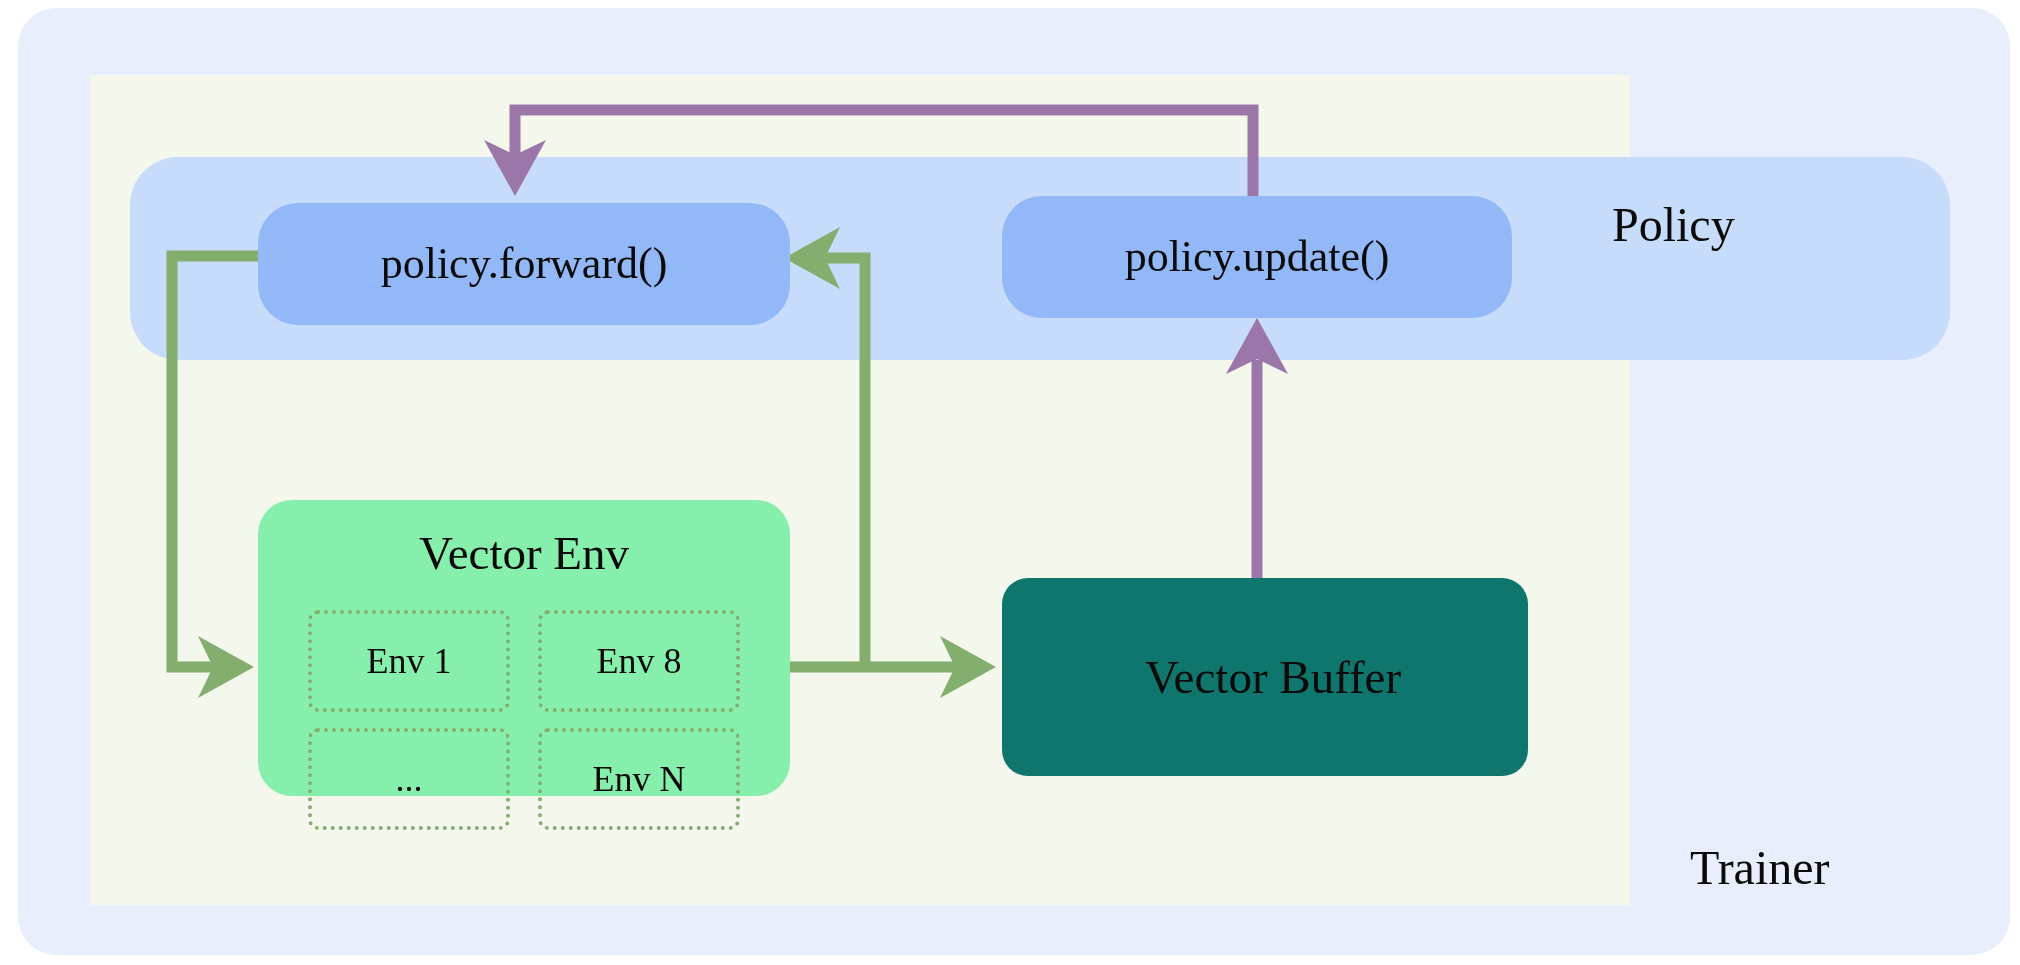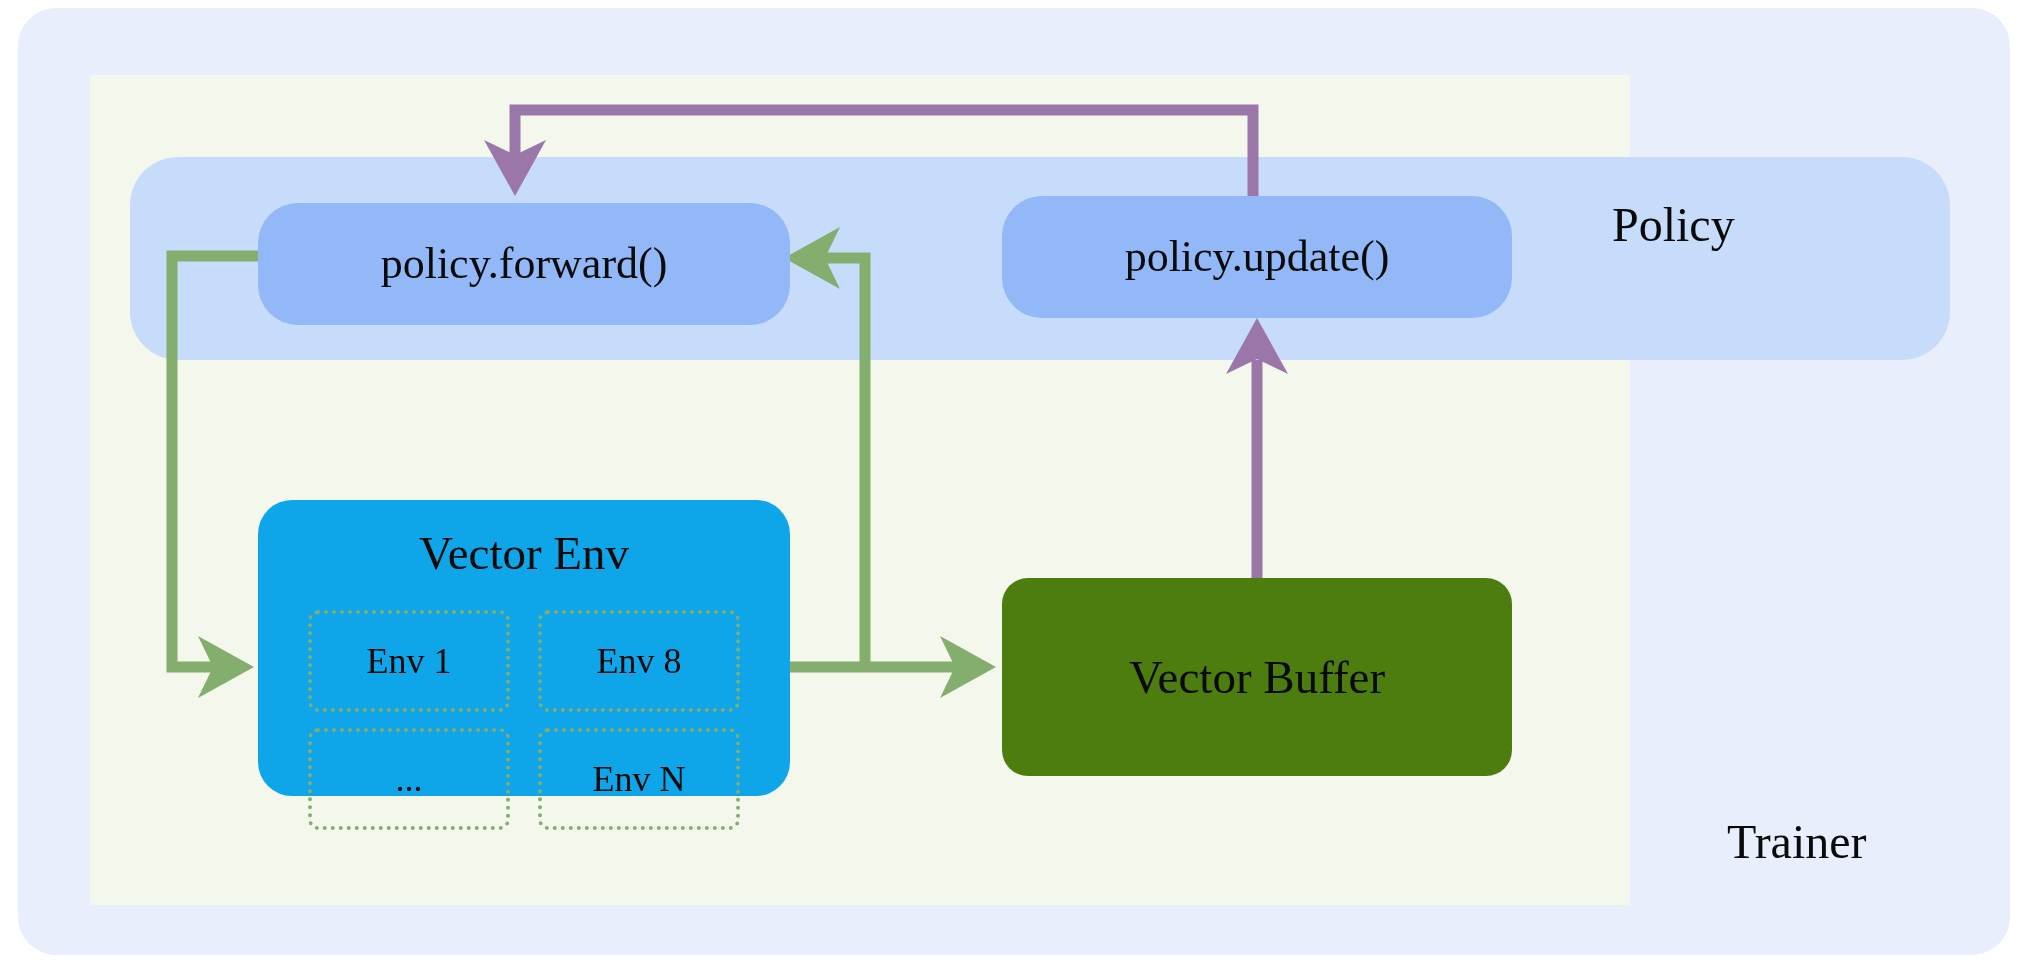--- a/index.html
+++ b/index.html
@@ -19,41 +19,41 @@
                background:#c6dcfa;border-radius:48px;}
 
   
   .pill{position:absolute;background:#92b8f7;border-radius:40px;
         display:flex;align-items:center;justify-content:center;
         color:#0a0a0a;font-size:44px;line-height:1;}
   #policy-forward{left:258px;top:203px;width:532px;height:122px;}
   #policy-update{left:1002px;top:196px;width:510px;height:122px;}
 
   #vector-env{position:absolute;left:258px;top:500px;width:532px;height:296px;
-              background:#0ea5e9;border-radius:34px;}
+              background:#86efac;border-radius:34px;}
   #vector-env-title{position:absolute;left:0;top:26px;width:100%;
                     text-align:center;font-size:47px;color:#0a0a0a;}
   #env-grid{position:absolute;left:50px;top:110px;width:432px;height:220px;
             display:grid;grid-template-columns:1fr 1fr;grid-template-rows:1fr 1fr;
             gap:16px 28px;}
   .env-cell{border:4px dotted #84ae6e;border-radius:10px;
             display:flex;align-items:center;justify-content:center;
             font-size:36px;color:#0a0a0a;}
 
   #vector-buffer{position:absolute;left:1002px;top:578px;width:510px;height:198px;
-                 background:#4d7c0f;border-radius:26px;
+                 background:#0f766e;border-radius:26px;
                  display:flex;align-items:center;justify-content:center;
-                 font-size:47px;color:#0a0a0a;}
+                 font-size:47px;color:#0a0a0a;padding-left:16px;}
 
   
   .caption{position:absolute;font-weight:normal;font-size:48px;color:#0a0a0a;
            white-space:nowrap;}
   #policy-caption{left:1612px;top:197px;}
   #collector-caption{left:1233px;top:806px;}
-  #trainer-caption{left:1690px;top:814px;margin-left:37px;}
+  #trainer-caption{left:1690px;top:840px;}
 
   
   #arrow-layer{position:absolute;left:0;top:0;width:2020px;height:965px;
                pointer-events:none;}
 </style>
 </head>
 <body>
 
 <div id="stage">
 

